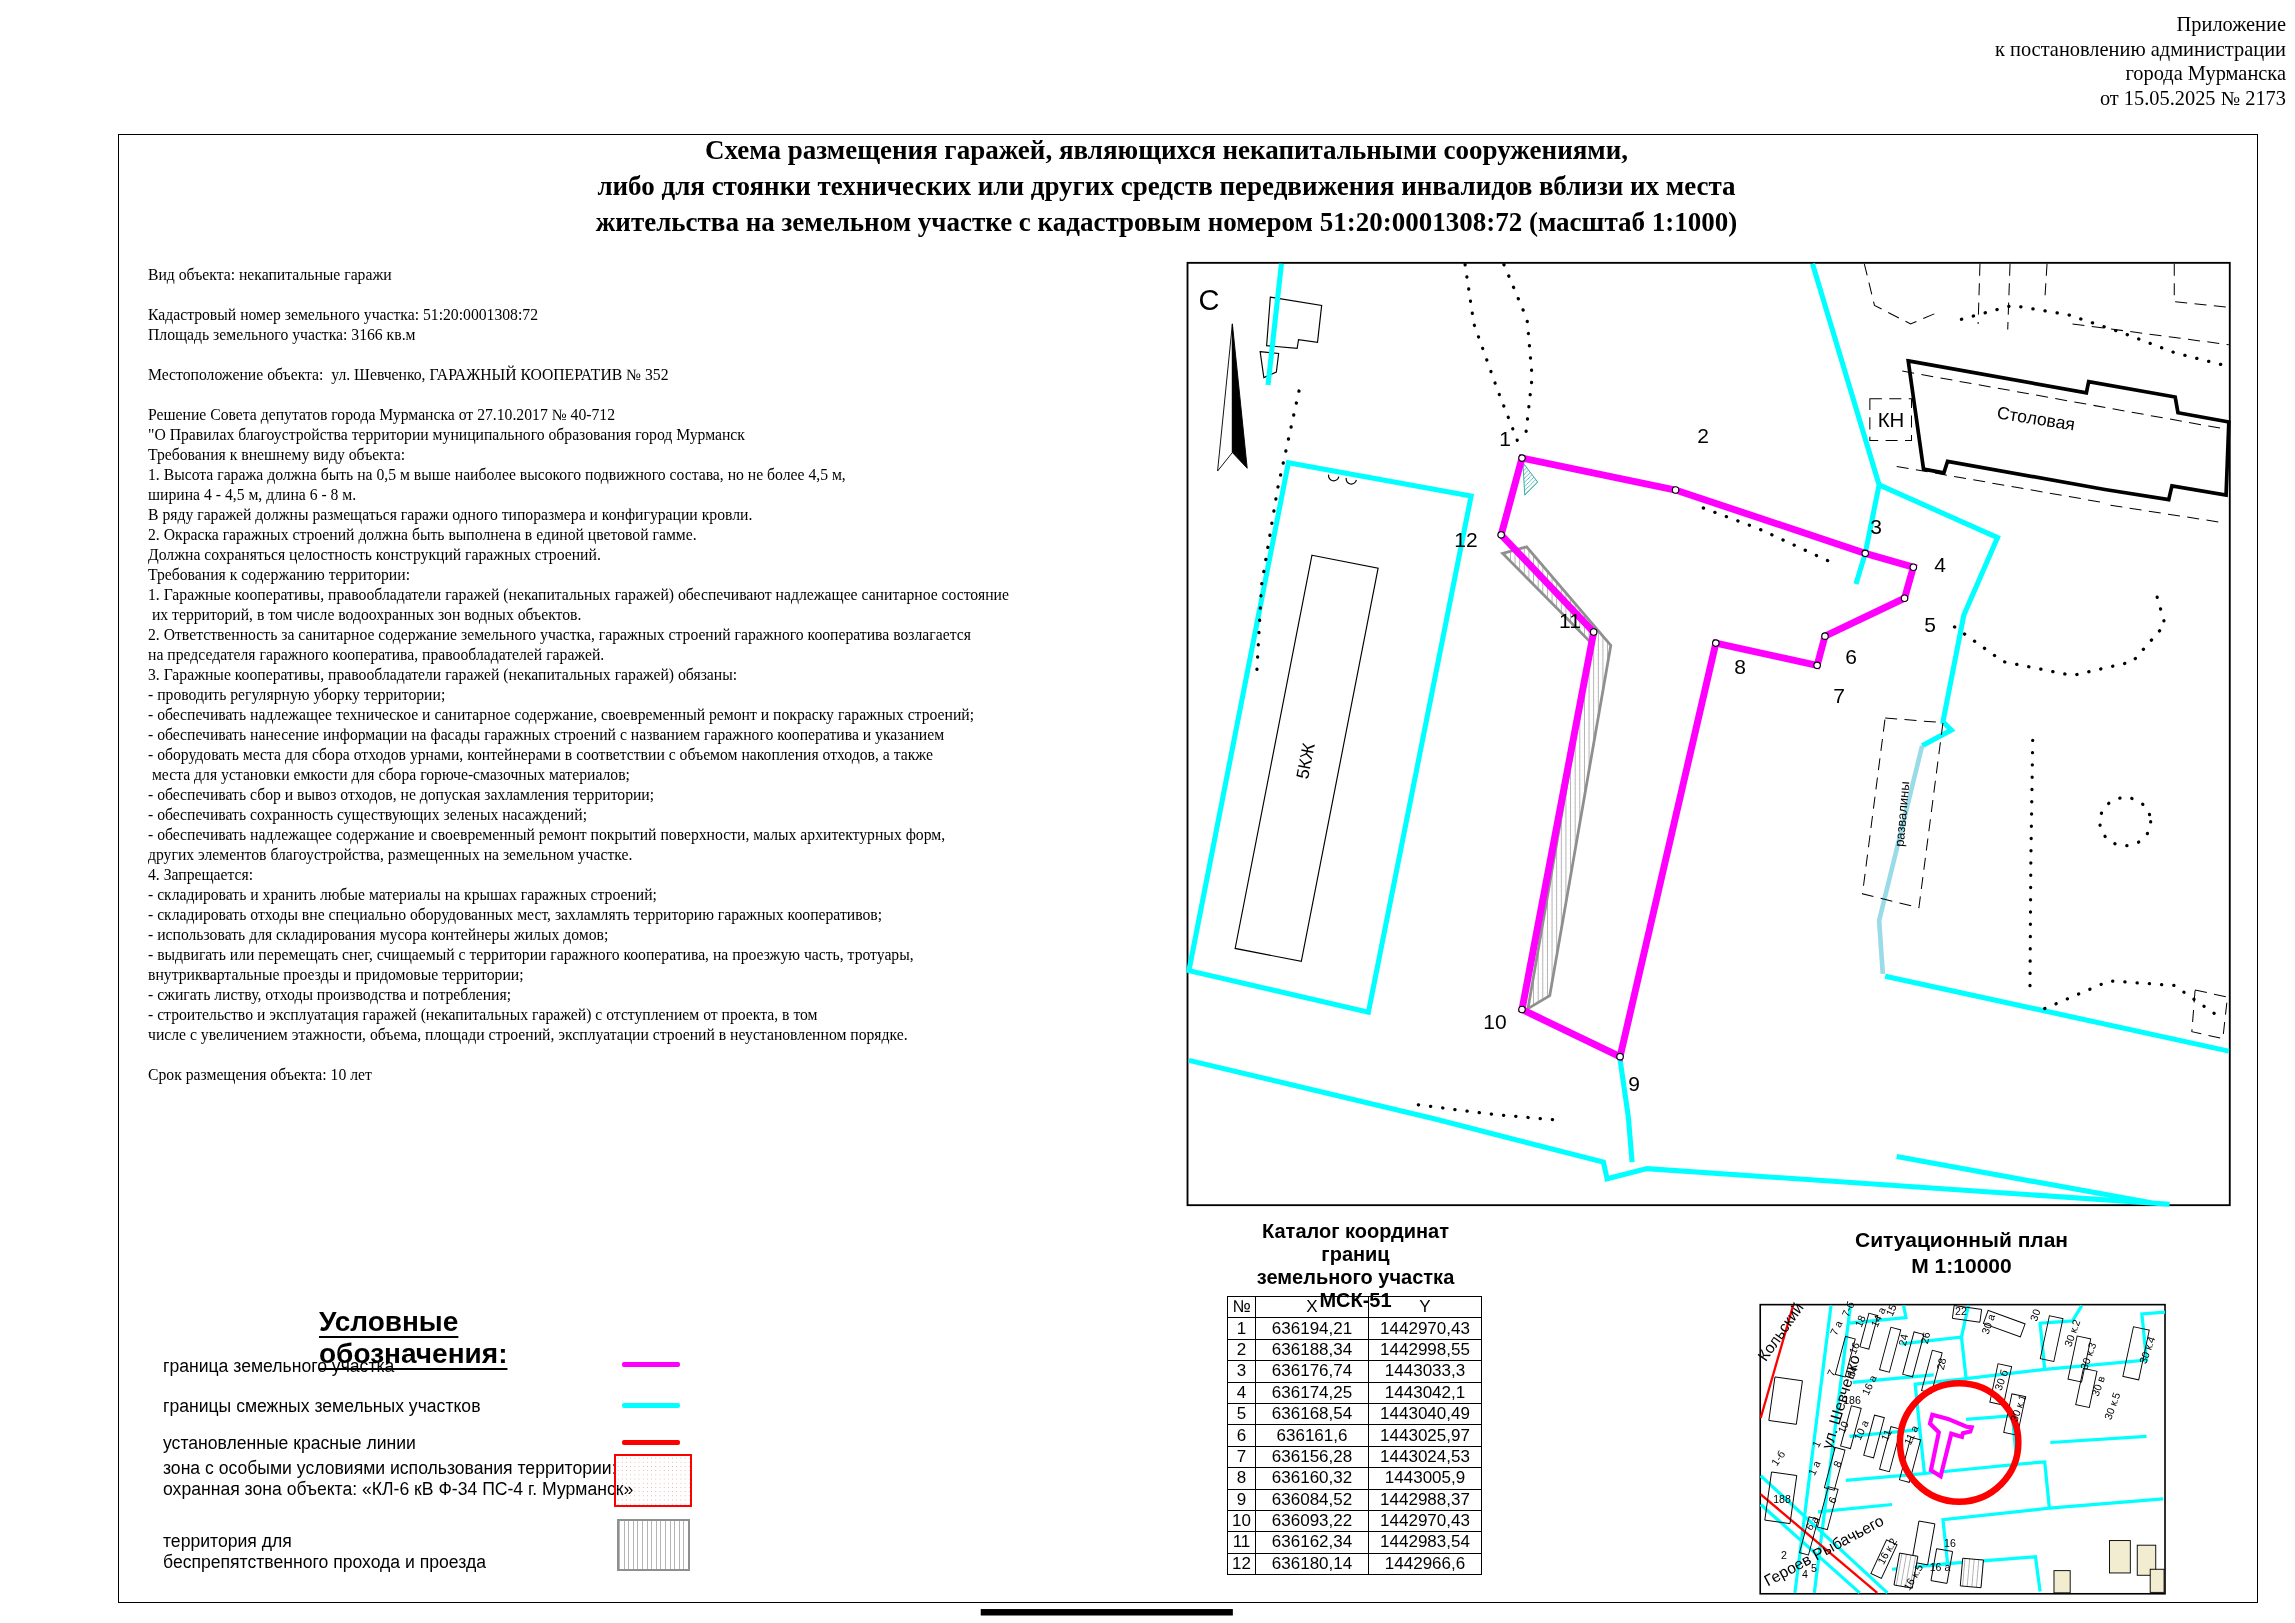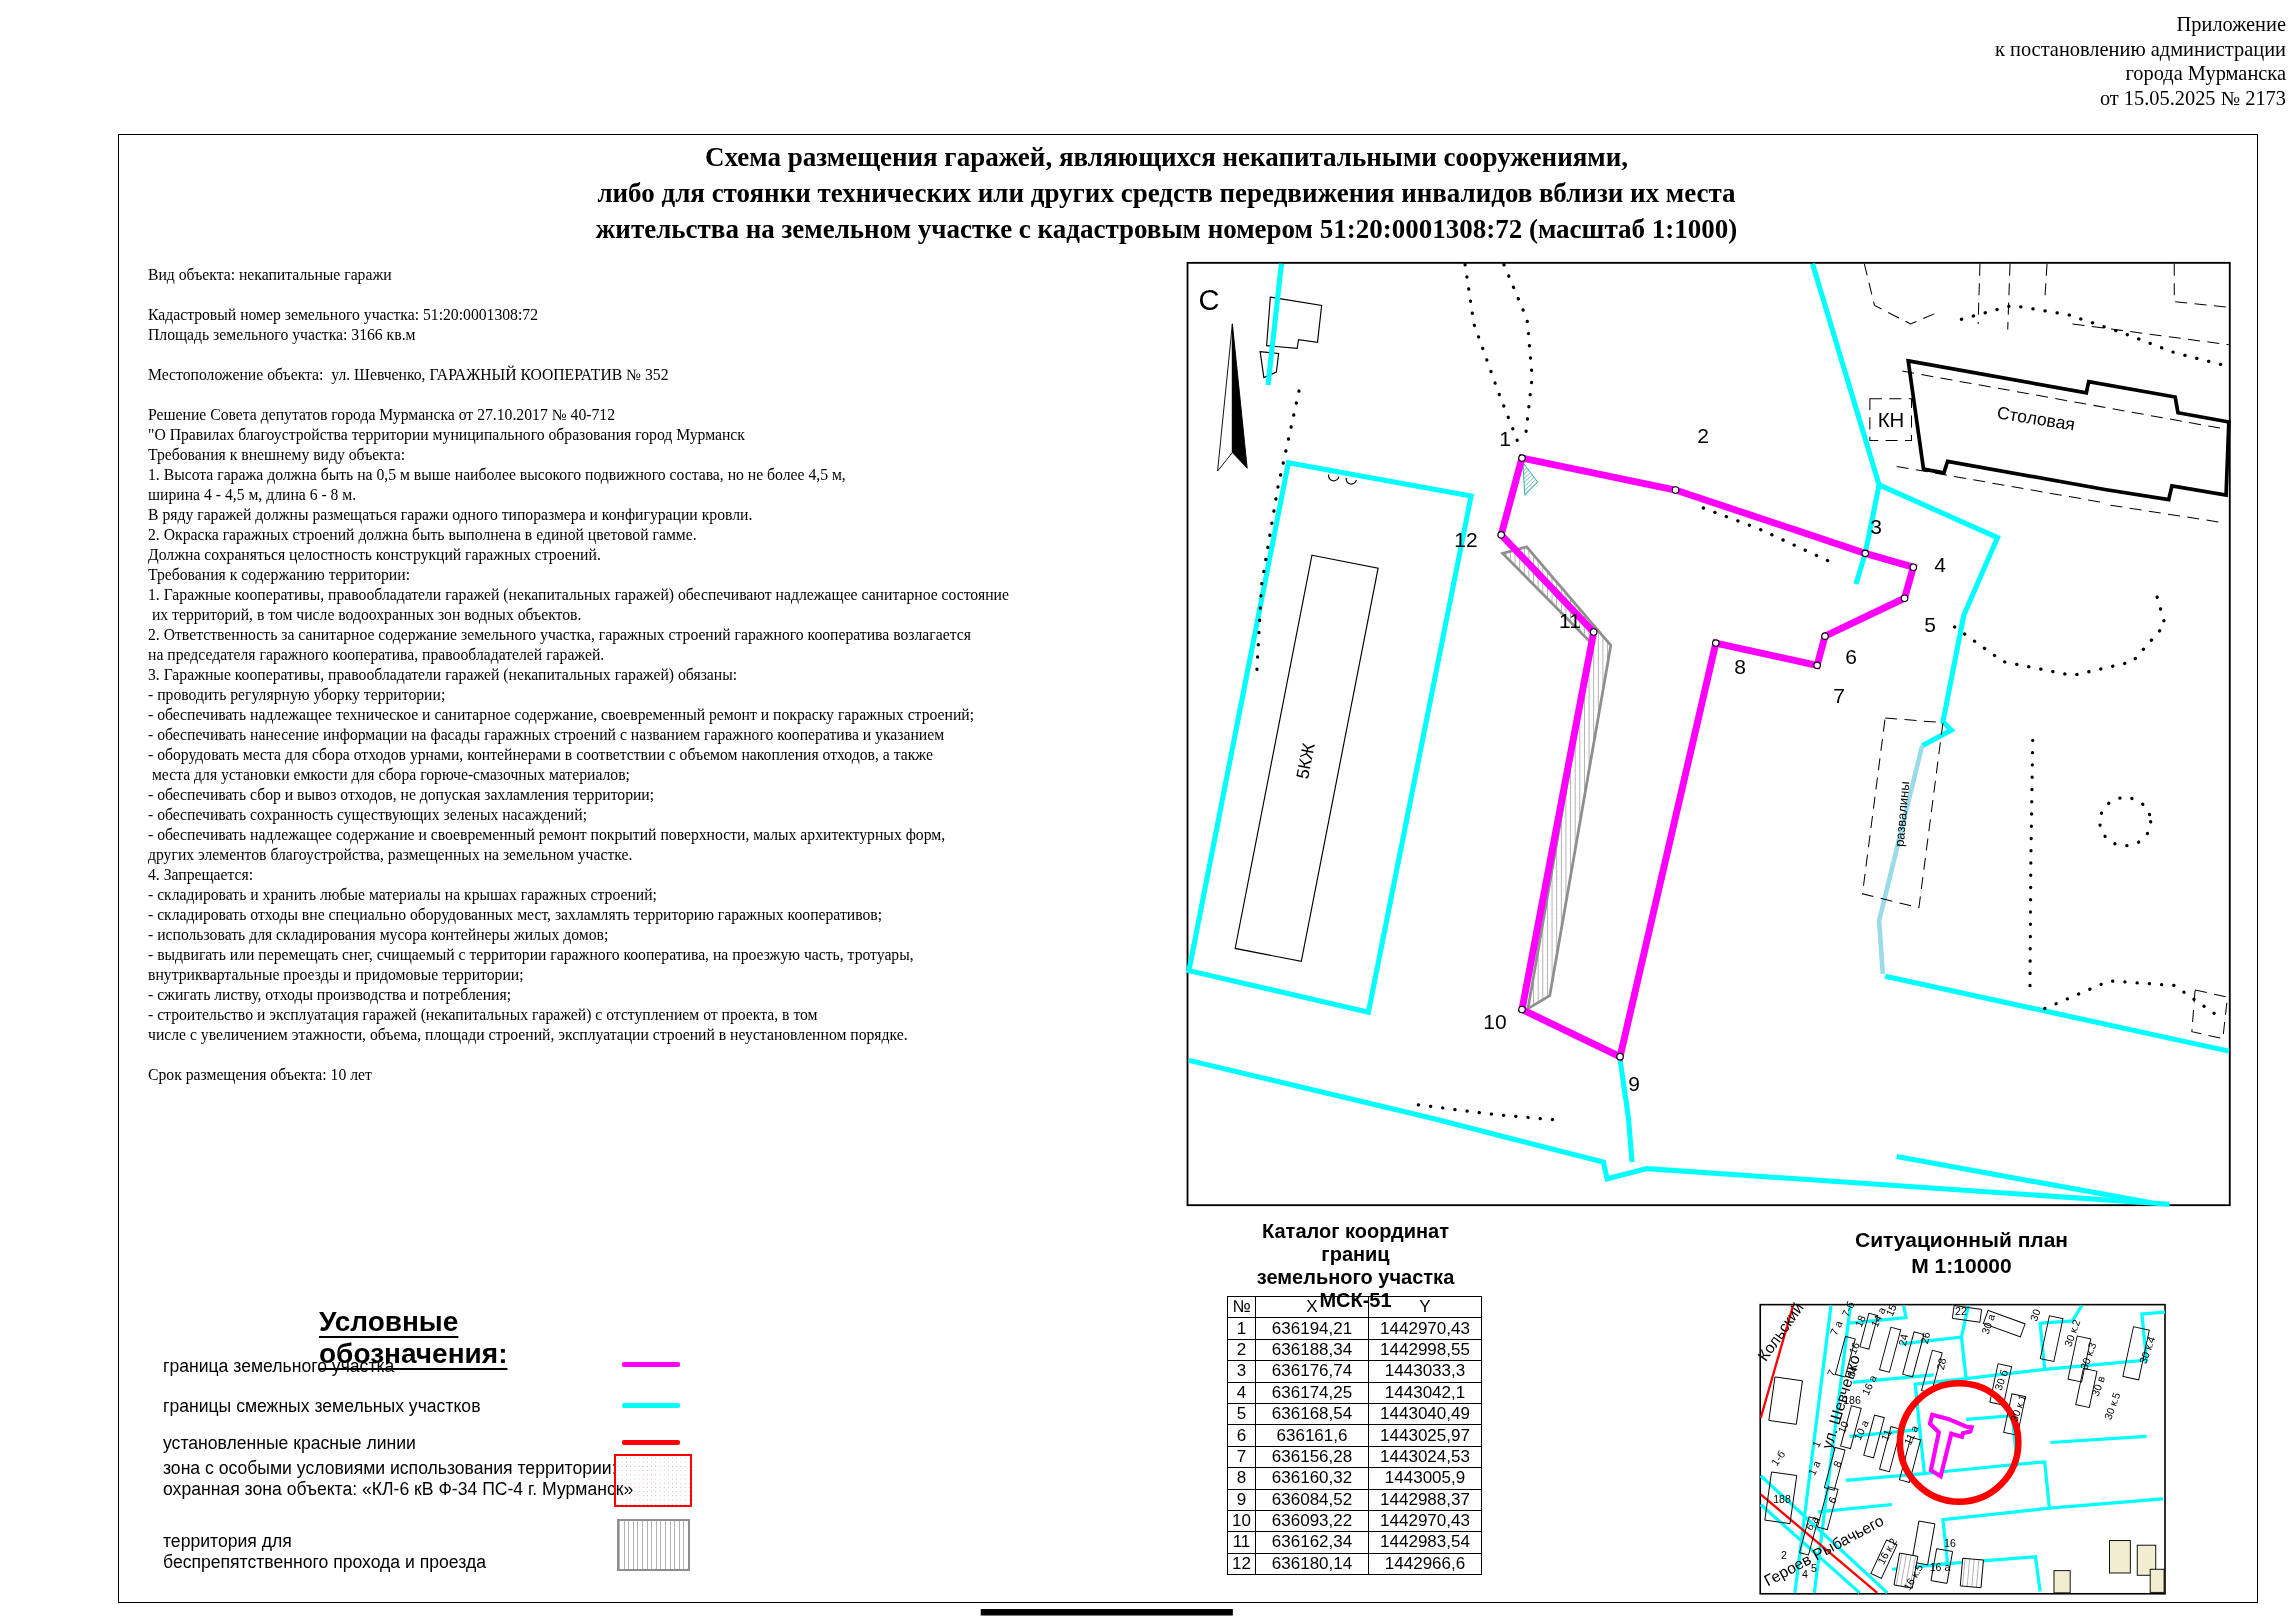--- a/index.html
+++ b/index.html
@@ -1,20 +1,20 @@
 <!DOCTYPE html>
 <html style="font-size:7.4px"><head>
 <meta charset="utf-8">
 <style>
   html,body{margin:0;padding:0;background:#fff;}
   body{width:2295px;height:1623px;position:relative;font-family:"Liberation Serif",serif;color:#000;}
   .abs{position:absolute;}
   #page-border{left:118px;top:134px;width:2138px;height:1467px;border:1.9px solid #000;}
   #doc-header{left:1888px;top:12px;width:398px;text-align:right;font-size:20.4px;line-height:24.5px;}
-  #doc-title{left:278px;top:139px;width:1777px;text-align:center;font-weight:bold;font-size:27px;line-height:36px;}
+  #doc-title{left:278px;top:132px;width:1777px;text-align:center;font-weight:bold;font-size:27px;line-height:36px;}
   #description{left:148px;top:265px;width:1032px;}
   .desc-line{height:20px;line-height:20px;font-size:15.7px;white-space:pre;}
   
   .map-label,.v-label,.sp-label,.sp-street{position:absolute;transform:translate(-50%,-50%);font-family:"Liberation Sans",sans-serif;white-space:nowrap;}
   .v-label{font-size:21px;}
   .sp-label{font-size:10.6px;}
   .sp-street{font-size:15.7px;}
   #north-label{font-size:29px;}
   #lbl-stolovaya{font-size:17.6px;}
   #lbl-kn{font-size:20.4px;}

